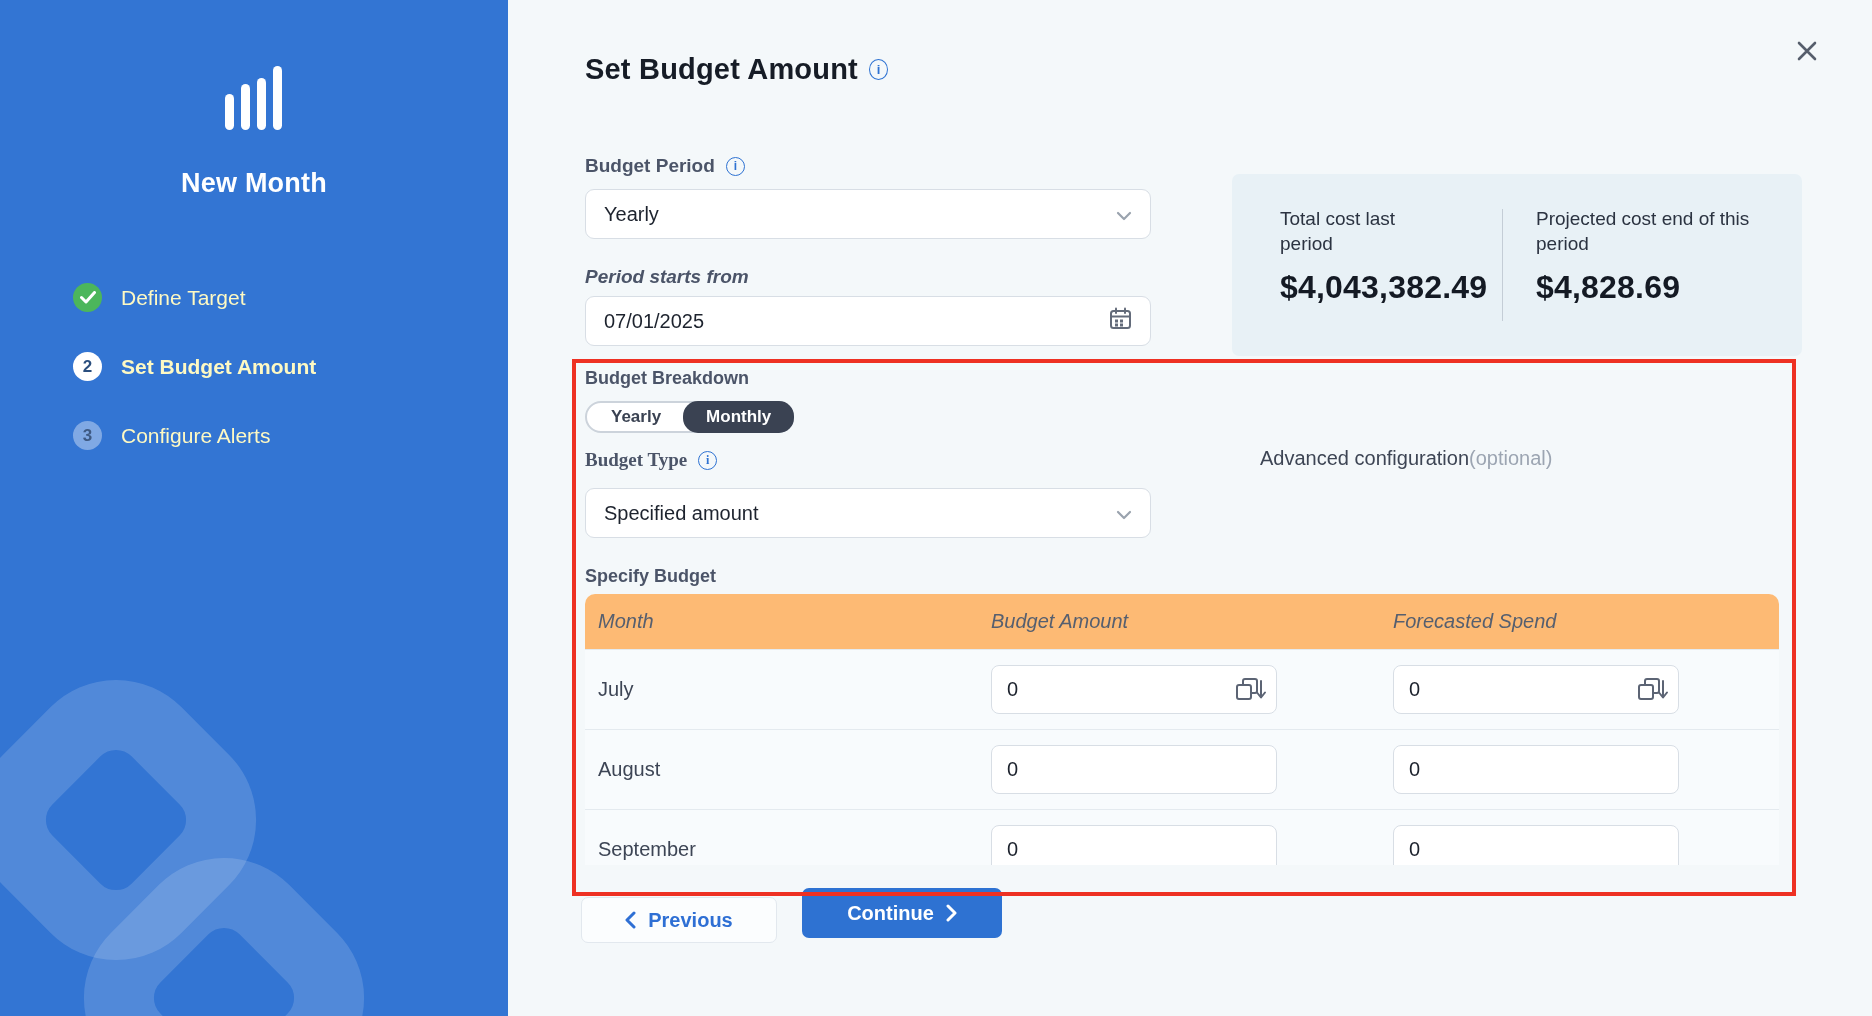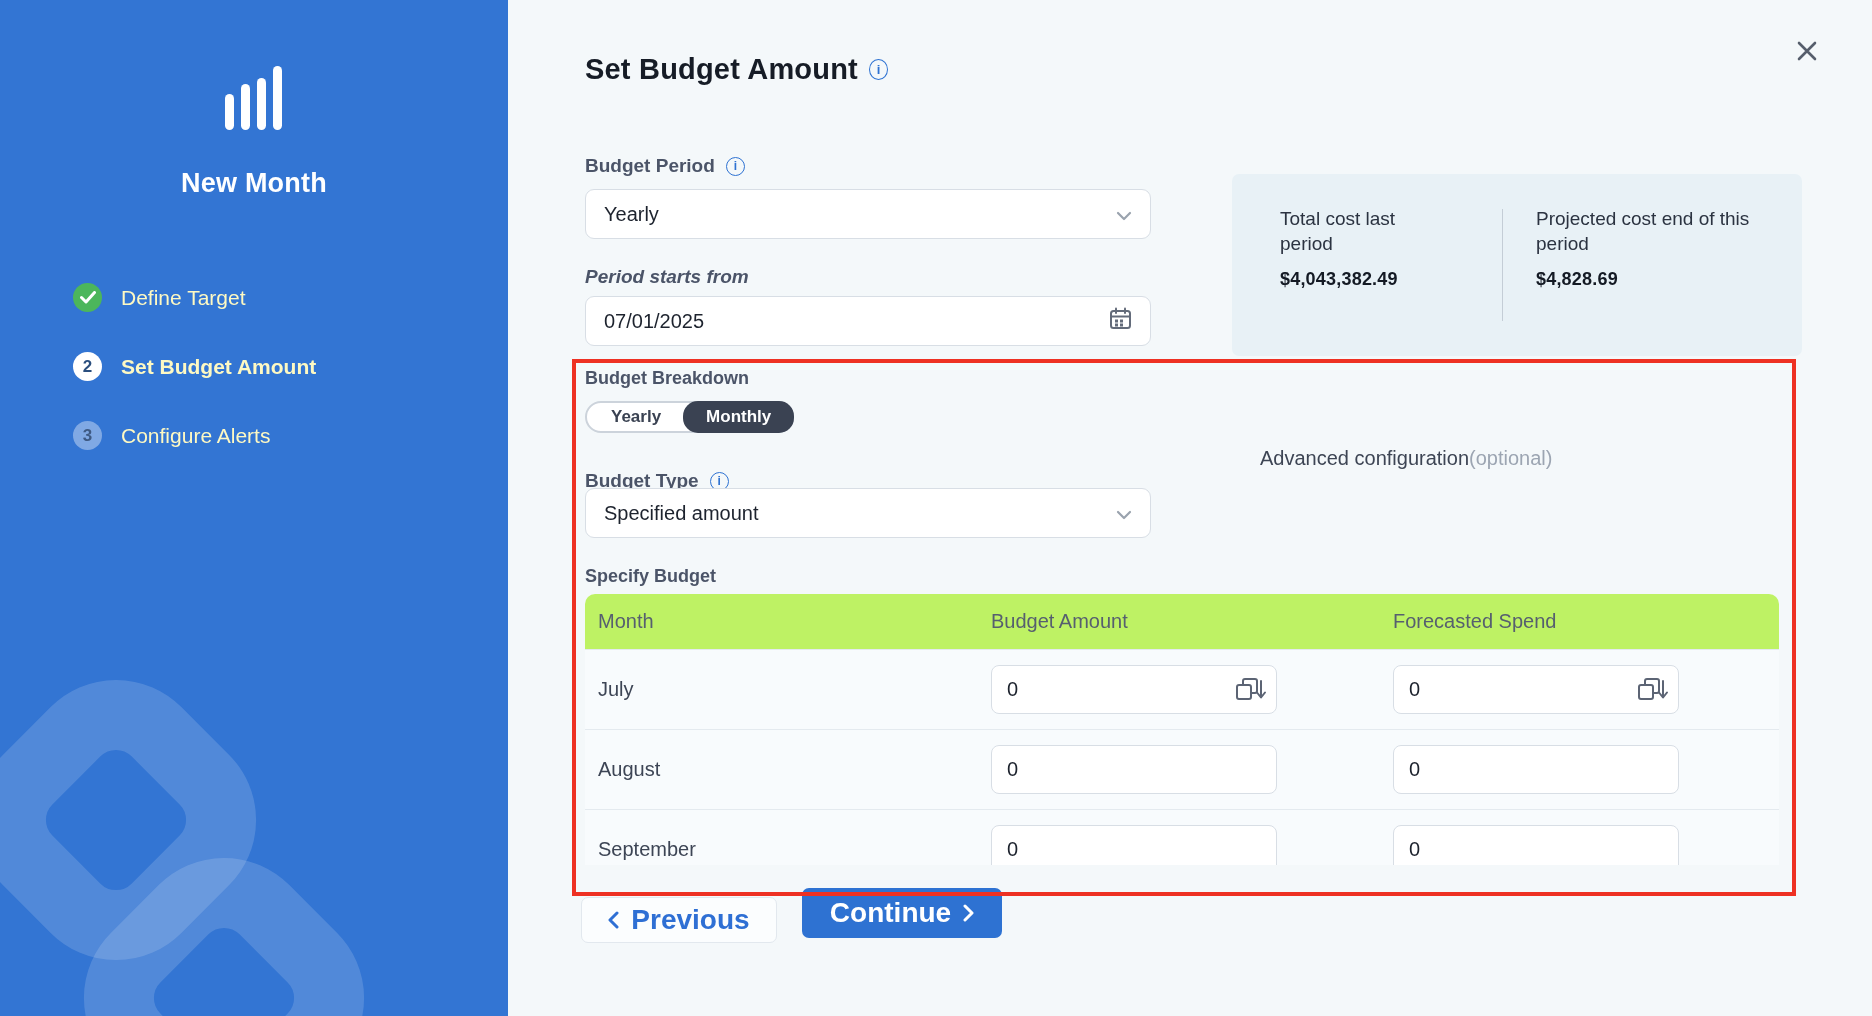--- a/index.html
+++ b/index.html
@@ -55,21 +55,21 @@
 
   
   .stats { position:absolute; left:724px; top:174px; width:570px; height:182px;
            background:#e8f1f6; border-radius:7px; display:flex; padding:32px 0 0 48px; }
   .stat-col1 { width:222px; }
   .stat-col2 { padding-left:33px; }
   .stat-divider { width:1px; background:#c4cdd6; height:112px; margin-top:3px; }
   .stat-label { font-size:19px; color:#2b3341; line-height:1.32; }
   .stat-label.w1 { max-width:165px; }
   .stat-label.w2 { max-width:215px; }
-  .stat-value { font-size:18px; font-weight:bold; color:#141a24; margin-top:13px; letter-spacing:.2px; }
+  .stat-value { font-size:32px; font-weight:bold; color:#141a24; margin-top:13px; letter-spacing:.2px; }
 
   
   .annotation-box { position:absolute; left:64px; top:359px; width:1224px; height:537px;
                     border:4px solid #ee3123; z-index:9; pointer-events:none; }
 
   
   .toggle { position:absolute; left:77px; top:401px; height:32px; display:inline-flex;
             align-items:center; background:#fff; border:2px solid #ccd3db;
             border-radius:17px; cursor:pointer; }
   .toggle-opt { font-size:17px; font-weight:bold; color:#3a4252; padding:0 24px;
@@ -82,36 +82,36 @@
   .adv-title { font-size:20px; color:#3d4554; }
   .adv-optional { color:#9ca5b2; }
   .adv-row { display:flex; align-items:center; margin-top:17px; cursor:pointer; }
   .checkbox { width:23px; height:23px; border-radius:5px; background:#2e74d8;
               display:flex; align-items:center; justify-content:center; flex:0 0 23px; }
   .adv-check-label { font-size:19px; color:#2b323f; margin-left:14px; }
 
   
   .sb-table { position:absolute; left:77px; top:594px; width:1194px; height:271px;
               background:#f8fbfd; border-radius:10px 10px 0 0; overflow:hidden; }
-  .sb-head { height:55px; background:#bef264; display:grid;
+  .sb-head { height:55px; background:#fdba74; display:grid;
              grid-template-columns:393px 402px 1fr; align-items:center;
-             padding-left:13px; font-size:20px; color:#565f6f; }
+             padding-left:13px; font-size:20px; color:#565f6f;font-style:italic; }
   .sb-row { height:80px; display:grid; grid-template-columns:393px 402px 1fr;
             align-items:center; padding-left:13px; border-top:1px solid #e4eaef; }
   .sb-row:first-of-type { border-top:none; }
   .month { font-size:20px; color:#3d4555; }
   .cell-input { position:relative; width:286px; height:49px; }
   .cell-input input { width:100%; height:100%; border:1px solid #d8dee5; border-radius:8px;
                       background:#fff; font-size:20px; color:#1d232e; padding:0 48px 0 15px;
                       font-family:"Liberation Sans", sans-serif; outline:none; }
   .fill-down { position:absolute; right:10px; top:12px; cursor:pointer; }
 
   
   .btn { position:absolute; display:flex; align-items:center; justify-content:center;
-         gap:12px; border-radius:7px; font-size:28px; font-weight:600; cursor:pointer;
+         gap:12px; border-radius:7px; font-size:20px; font-weight:600; cursor:pointer;
          font-family:"Liberation Sans", sans-serif; }
   .btn-prev { left:73px; top:897px; width:196px; height:46px; background:#fbfdfe;
               border:1px solid #e2e8ee; color:#2e6fd4; }
   .btn-continue { left:294px; top:888px; width:200px; height:50px; background:#2e72d2;
                   border:none; color:#fff; }
 </style>
 </head>
 <body>
 
 <div class="app">
@@ -207,21 +207,21 @@
     </section>
 
     <div class="field-label" style="left:77px; top:368px; font-size:18px; font-weight:bold;">
       <span>Budget Breakdown</span>
     </div>
     <div class="toggle">
       <span class="toggle-opt">Yearly</span>
       <span class="toggle-opt selected">Monthly</span>
     </div>
 
-    <div class="field-label" style="left:77px; top:470px;">
+    <div class="field-label" style="left:77px; top:449px;font-family:Liberation Serif, serif;">
       <span>Budget Type</span>
       <i class="info-icon">i</i>
     </div>
     <div class="select-box" style="left:77px; top:488px;">
       <span>Specified amount</span>
       <span class="chev">
         <svg width="16" height="10" viewBox="0 0 16 10">
             <polyline points="2,2 8,8 14,2" fill="none" stroke="#9aa3ae" stroke-width="2.2" stroke-linecap="round" stroke-linejoin="round"></polyline>
           </svg>
       </span>

